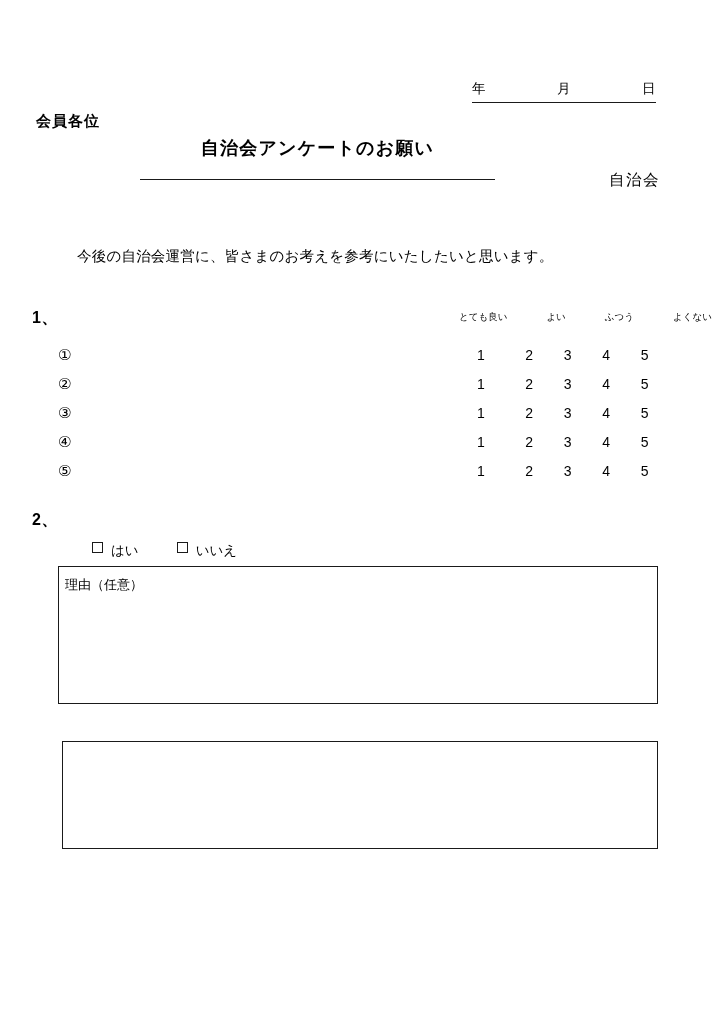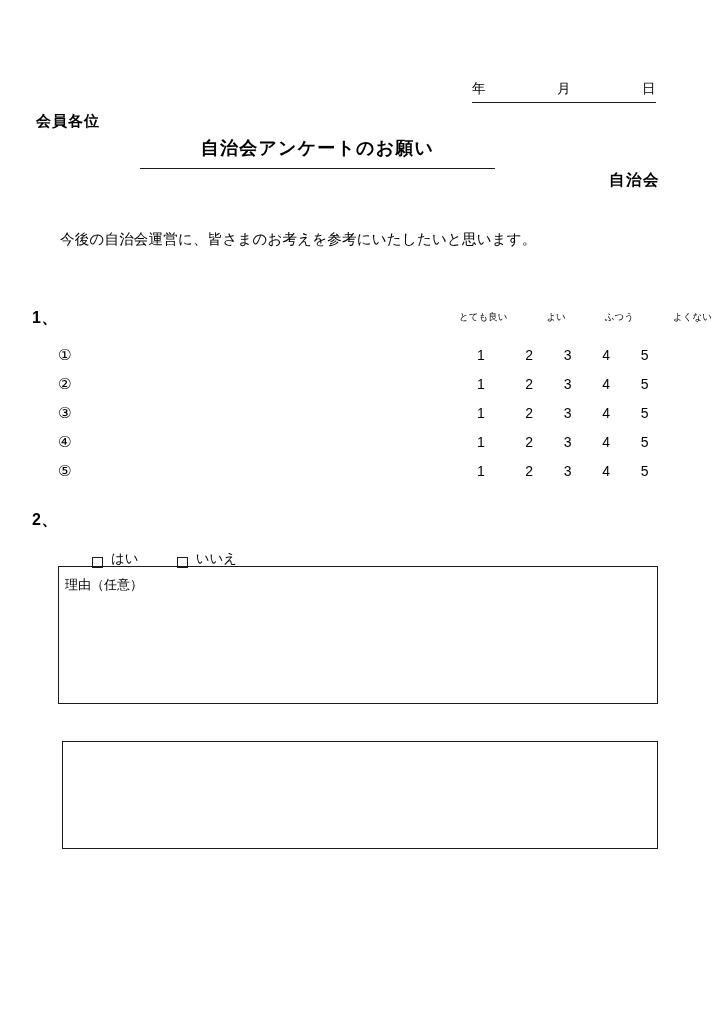--- a/index.html
+++ b/index.html
@@ -48,45 +48,45 @@
   .doc-title {
     position: absolute;
     left: 140px;
     top: 136px;
     width: 355px;
     text-align: center;
     font-size: 18px;
     font-weight: bold;
     letter-spacing: 1.2px;
     border-bottom: 1.8px solid #1a1a1a;
-    padding-bottom: 8px;
+    padding-bottom: 19px;
   }
 
   .sender {
     position: absolute;
     left: 0;
     top: 170px;
     width: 660px;
     text-align: right;
     font-size: 15.5px;
-    font-weight: bold;
+    font-weight: normal;
     letter-spacing: 1.5px;
   }
 
   
   .intro {
     position: absolute;
     left: 60px;
     top: 225px;
     width: 600px;
     font-size: 14.5px;
     line-height: 29px;
     letter-spacing: 0.2px;
   }
-  .intro p { margin: 0; }
+  .intro p { margin: 17px; }
 
   
   .q1-number {
     position: absolute;
     left: 32px;
     top: 308px;
     font-size: 16px;
     font-weight: bold;
     letter-spacing: 0.5px;
   }
@@ -165,21 +165,21 @@
     font-size: 14.5px;
   }
   .q2-options {
     position: absolute;
     left: 92px;
     top: 542px;
     font-size: 13.5px;
     display: flex;
     gap: 38px;
   }
-  .opt { display: flex; align-items: flex-end; gap: 8px; margin-top: 8px; }
+  .opt { display: flex; align-items: flex-start; gap: 8px; }
   .checkbox {
     display: inline-block;
     width: 11px;
     height: 11px;
     border: 1.3px solid #1a1a1a;
     box-sizing: border-box;
   }
 
   .reason-box {
     position: absolute;

